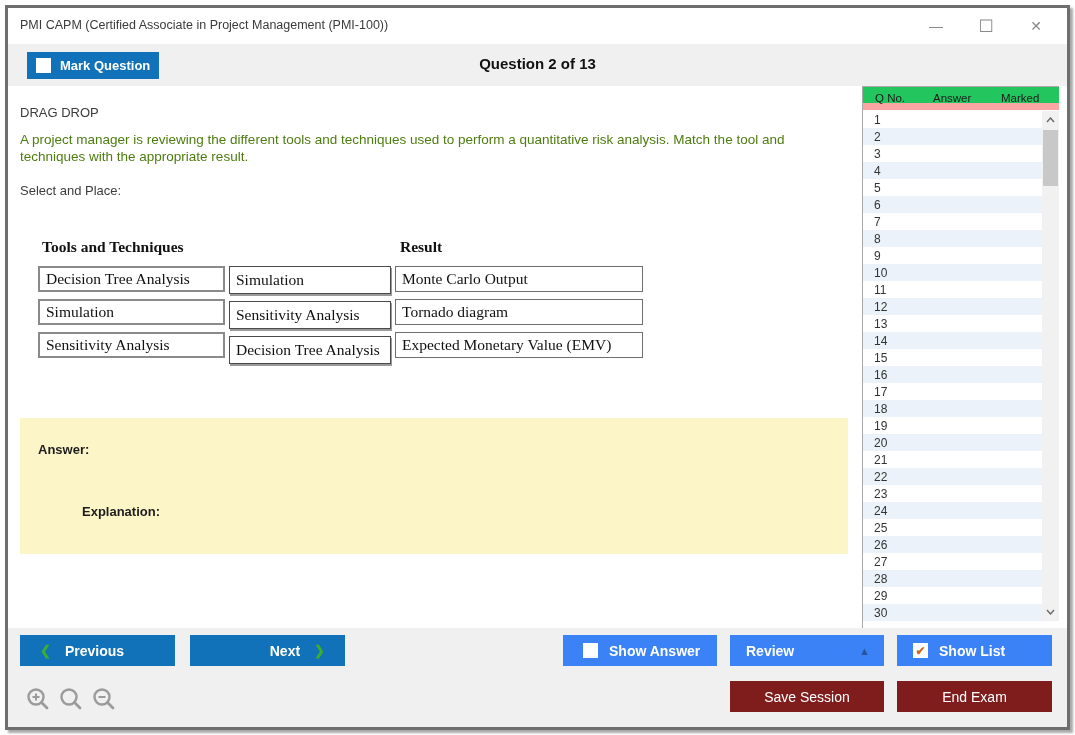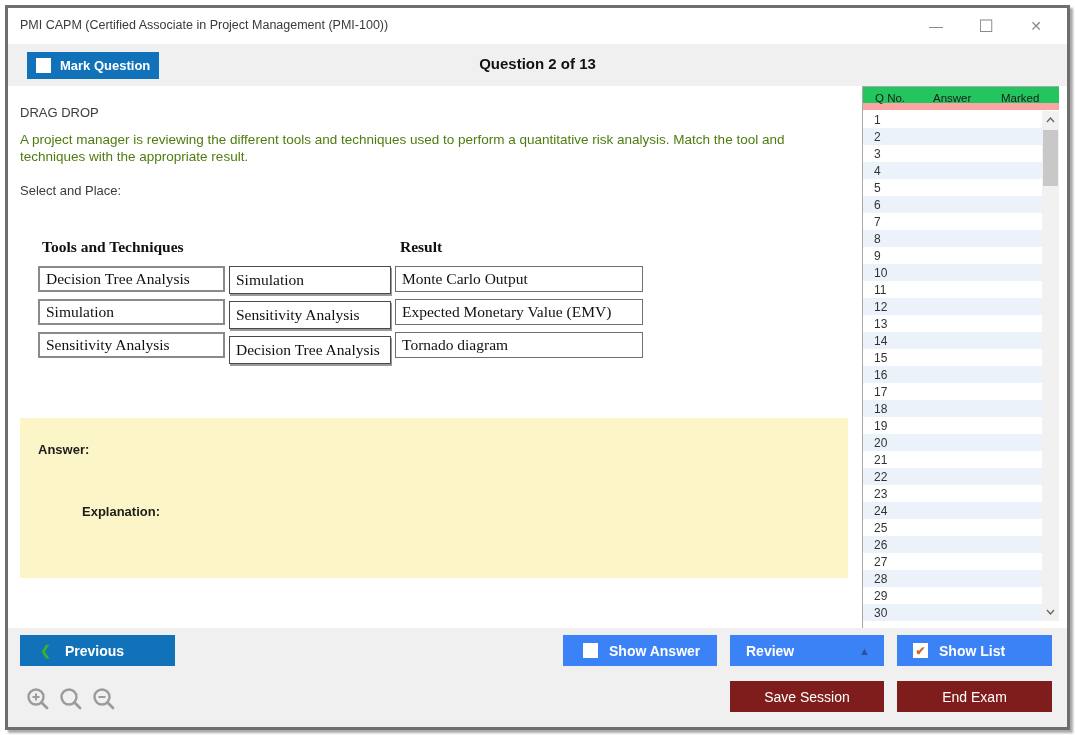--- a/index.html
+++ b/index.html
@@ -42,21 +42,21 @@
   .drag-col { position:absolute; top:28px; display:flex; flex-direction:column; gap:7px; }
   .col-src  { left:0;  width:187px; }
   .col-drop { left:191px; width:162px; }
   .col-res  { left:357px; width:248px; }
   .drag-box { height:26px; background:#fff; border:2px solid #8a8a8a;
               font-size:15.5px; color:#111; display:flex; align-items:center;
               padding-left:6px; white-space:nowrap; overflow:hidden; }
   .col-drop .drag-box { border:1px solid #4a4a4a; box-shadow:1px 2px 0 #9a9a9a; height:28px; }
   .col-res .drag-box { border:1px solid #6f6f6f; }
   
-  .answer-panel { position:absolute; left:12px; top:332px; width:828px; height:160px; background:#fbf5c8; }
+  .answer-panel { position:absolute; left:12px; top:332px; width:828px; height:136px; background:#fbf5c8; }
   .ans-label { position:absolute; left:18px; top:24px; font-size:13px; font-weight:bold; color:#1c1c1c; }
   .exp-label { position:absolute; left:18px; top:86px; font-size:13px; font-weight:bold; color:#1c1c1c;padding-left:44px; }
   
   .sidebar { position:absolute; left:854px; top:78px; width:197px; height:542px; background:#fff;
              border-left:1px solid #a9a9a9; border-top:1px solid #a9a9a9; }
   .sb-header { position:absolute; left:0; top:0; width:100%; height:23px; background:#22c55e;
                border-bottom:7px solid #fca5a5; font-size:11.5px; color:#1c1c1c; }
   .sb-header span { position:absolute; top:5px; }
   .sb-col-qno { left:12px; } .sb-col-answer { left:70px; } .sb-col-marked { left:138px; }
   .q-list { position:absolute; left:0; top:24px; width:180px; height:510px; overflow:hidden; }
@@ -124,22 +124,22 @@
           <div class="drag-box">Simulation</div>
           <div class="drag-box">Sensitivity Analysis</div>
         </div>
       <div class="drag-col col-drop">
           <div class="drag-box">Simulation</div>
           <div class="drag-box">Sensitivity Analysis</div>
           <div class="drag-box">Decision Tree Analysis</div>
         </div>
       <div class="drag-col col-res">
           <div class="drag-box">Monte Carlo Output</div>
+          <div class="drag-box">Tornado diagram</div>
           <div class="drag-box">Expected Monetary Value (EMV)</div>
-          <div class="drag-box">Tornado diagram</div>
         </div>
     </div>
 
     <div class="answer-panel">
       <div class="ans-label">Answer:</div>
       <div class="exp-label">Explanation:</div>
     </div>
   </div>
 
   <div class="sidebar">
@@ -252,20 +252,24 @@
             <polyline points="1,1 4.5,5 8,1" fill="none" stroke="#6a6a6a" stroke-width="1.4"></polyline>
           </svg>
       </div>
     </div>
   </div>
 
   <div class="footer">
     <button class="fbtn btn-blue btn-previous">
       <span class="chev">❮</span>
       <span>Previous</span>
+    </button>
+    <button class="fbtn btn-blue btn-next">
+      <span>Next</span>
+      <span class="chev">❯</span>
     </button>
     <button class="fbtn btn-orange btn-show-answer">
       <span class="cbx"></span>
       <span>Show Answer</span>
     </button>
     <button class="fbtn btn-orange btn-review">
       <span>Review</span>
       <span class="review-caret">▲</span>
     </button>
     <button class="fbtn btn-orange btn-show-list">

